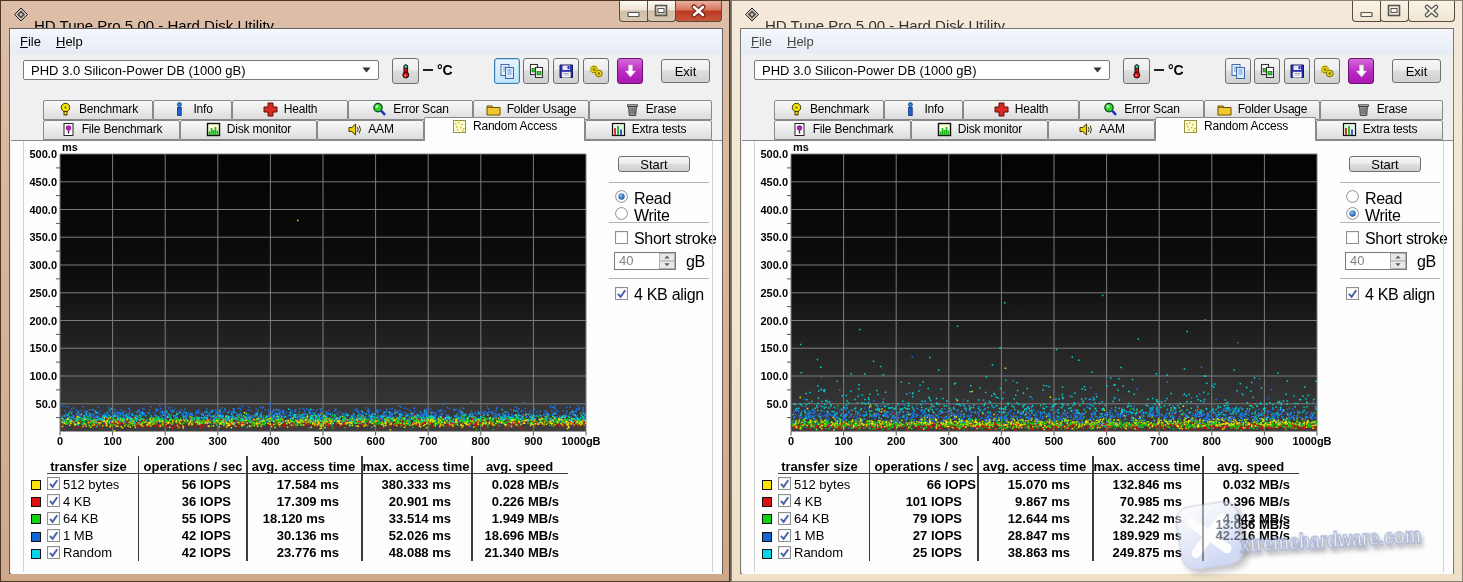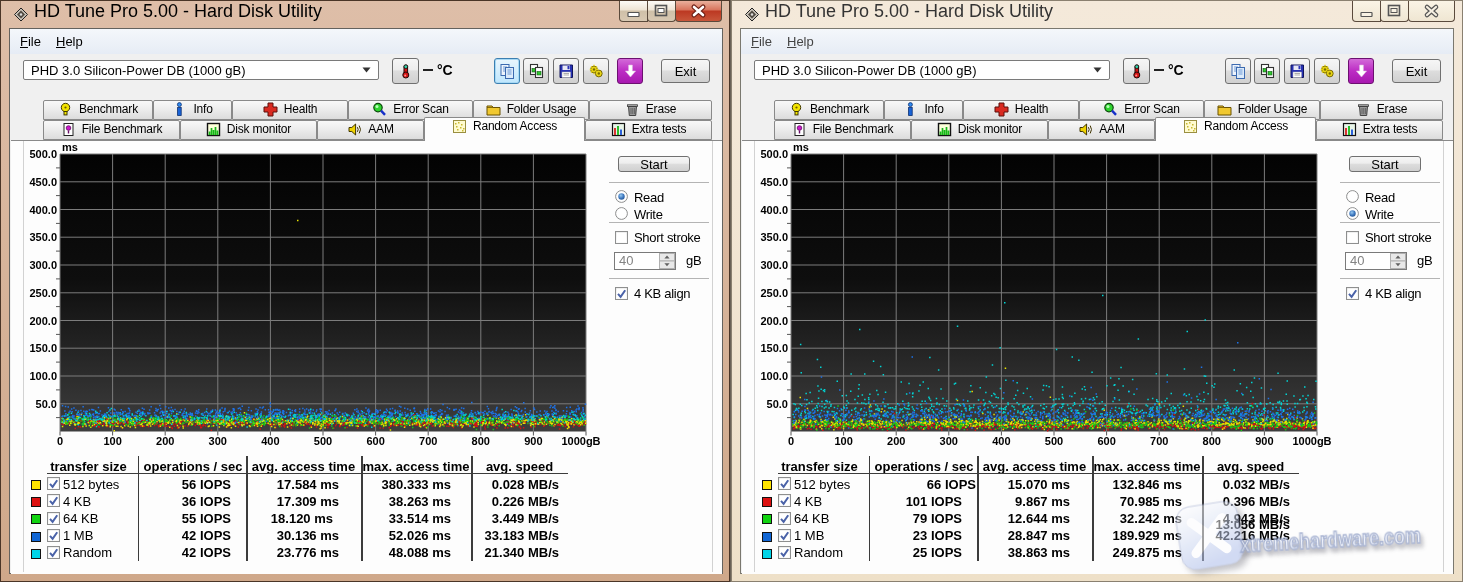--- a/index.html
+++ b/index.html
@@ -1,20 +1,20 @@
 <!DOCTYPE html>
 <html><head><meta charset="utf-8"><style>
 html,body{margin:0;padding:0}
 body{width:1463px;height:582px;position:relative;background:#6a6257;font-family:"Liberation Sans",sans-serif;font-size:13px;color:#000;overflow:hidden}
 .abs{position:absolute}
 .win{position:absolute;top:0;height:582px;box-sizing:border-box}
 .win.act{left:0;width:730px;background:linear-gradient(180deg,#debea8,#cfa88a);border:1px solid #4a3527}
 .win.inact{left:731px;width:732px;background:linear-gradient(180deg,#f4e9da,#eee0c8);border:1px solid #8a8070}
 .tbar{position:absolute;left:0;top:0;right:0;height:28px}
-.ttext{position:absolute;left:33px;top:0;font-size:18px;color:#000;white-space:nowrap}
+.ttext{position:absolute;left:33px;top:16px;font-size:15px;color:#000;white-space:nowrap}
 .inact .ttext{color:#333}
 .wbtns{position:absolute;top:0;right:7px;height:21px;display:flex}
 .wb{width:27px;height:20px;border:1px solid #5a4a3c;border-top:none;background:linear-gradient(180deg,#fdfbf7 0%,#eee4d4 45%,#cfc0a8 50%,#d8c8b2 100%);border-radius:0 0 4px 4px;margin-left:-1px;position:relative}
 .wb:first-child{border-radius:0 0 0 4px}
 .wb.close{width:45px;background:linear-gradient(180deg,#eab09c 0%,#d8745c 45%,#bc3822 50%,#c8563a 100%)}
 .inact .wb{background:linear-gradient(180deg,#faf4e6,#efe6d2)}
 .client{position:absolute;left:8px;top:27px;width:714px;height:546px;background:#f0f0f0;border:1px solid #64625e;box-sizing:border-box}
 .inact .client{border-color:#7a786f}
 .menubar{position:absolute;left:9px;top:28px;width:712px;height:25px;background:linear-gradient(180deg,#f4f7fb,#e6ecf5)}
 .menubar span{position:absolute;top:5px;font-size:13px}
@@ -23,21 +23,21 @@
 .combo span{position:absolute;left:7px;top:2px;font-size:13px}
 .carrow{position:absolute;right:7px;top:6px}
 .btn{position:absolute;background:linear-gradient(180deg,#f6f6f6 0%,#ededed 45%,#dddddd 50%,#d0d0d0 100%);border:1px solid #707070;border-radius:3px;box-sizing:border-box;font-size:13px}
 .ib{top:57px;height:26px;text-align:center;padding-top:4px}
 .ib.hl{background:linear-gradient(180deg,#eaf6fd,#bee6fd);border-color:#3c7fb1;box-shadow:0 0 0 1px #a7d9f5 inset}
 .ib.dl{background:linear-gradient(180deg,#d36ad8 0%,#bc2cc4 50%,#a818b0 100%);border-color:#6c1070}
 .tab{position:absolute;background:linear-gradient(180deg,#f8f8f8 0%,#eeeeee 40%,#dcdcdc 100%);border:1px solid #898989;border-radius:2px 2px 0 0;box-sizing:border-box;text-align:center;font-size:12px;padding-top:1px;white-space:nowrap}
 .tab span{margin-left:6px;vertical-align:1px;letter-spacing:-0.2px}
 .tab.sel{background:#fdfdfd;border-bottom:none;z-index:4}
 .page{position:absolute;left:10px;top:139px;width:711px;height:433px;background:#fdfdfd;border-top:1px solid #898989}
-.lbl{font-size:13px;letter-spacing:-0.3px}
+.lbl{font-size:16px;letter-spacing:-0.3px}
 .th{position:absolute;width:150px;text-align:center;font-weight:bold;font-size:13px}
 .tval{text-align:right;font-weight:bold;font-size:13px}
 .tlabel{font-size:13px}
 .axy,.axx{font-size:11px;font-family:"Liberation Sans",sans-serif;fill:#000;font-weight:bold}
 .axms{font-size:11px;fill:#000;font-weight:bold}
 </style></head>
 <body>
 <div class="win act">
     <div class="tbar">
       <svg width="16" height="16" viewBox="0 0 16 16" style="position:absolute;left:12px;top:6px">
@@ -294,44 +294,44 @@
     <div class="abs tval" style="left:438px;top:475.5px;width:120px">0.028 MB/s</div>
     <div class="abs" style="left:30px;top:496.1px;width:8px;height:8px;background:#dd1111;border:1px solid #111"></div>
     <svg class="abs" style="left:46px;top:493px" width="13" height="13" viewBox="0 0 13 13">
       <rect x="0.5" y="0.5" width="12" height="12" fill="url(#cbg)" stroke="#8e8f8f"></rect>
       <rect x="1.5" y="1.5" width="10" height="10" fill="#fff"></rect>
       <path d="M3 6.8l2.6 3L10.2 3.2" stroke="#4a62a8" stroke-width="2" fill="none"></path>
     </svg>
     <div class="abs tlabel" style="left:62px;top:492.7px">4 KB</div>
     <div class="abs tval" style="left:110px;top:492.7px;width:120px">36 IOPS</div>
     <div class="abs tval" style="left:218px;top:492.7px;width:120px">17.309 ms</div>
-    <div class="abs tval" style="left:330px;top:492.7px;width:120px">38.263 ms</div>
+    <div class="abs tval" style="left:330px;top:492.7px;width:120px">20.901 ms</div>
     <div class="abs tval" style="left:438px;top:492.7px;width:120px">0.226 MB/s</div>
     <div class="abs" style="left:30px;top:513.3px;width:8px;height:8px;background:#11d411;border:1px solid #111"></div>
     <svg class="abs" style="left:46px;top:511px" width="13" height="13" viewBox="0 0 13 13">
       <rect x="0.5" y="0.5" width="12" height="12" fill="url(#cbg)" stroke="#8e8f8f"></rect>
       <rect x="1.5" y="1.5" width="10" height="10" fill="#fff"></rect>
       <path d="M3 6.8l2.6 3L10.2 3.2" stroke="#4a62a8" stroke-width="2" fill="none"></path>
     </svg>
     <div class="abs tlabel" style="left:62px;top:509.9px">64 KB</div>
     <div class="abs tval" style="left:110px;top:509.9px;width:120px">55 IOPS</div>
-    <div class="abs tval" style="left:212px;top:509.9px;width:120px">18.120 ms</div>
+    <div class="abs tval" style="left:204px;top:509.9px;width:120px">18.120 ms</div>
     <div class="abs tval" style="left:330px;top:509.9px;width:120px">33.514 ms</div>
-    <div class="abs tval" style="left:438px;top:509.9px;width:120px">3.449 MB/s</div>
+    <div class="abs tval" style="left:438px;top:509.9px;width:120px">1.949 MB/s</div>
     <div class="abs" style="left:30px;top:530.5px;width:8px;height:8px;background:#1166d4;border:1px solid #111"></div>
     <svg class="abs" style="left:46px;top:528px" width="13" height="13" viewBox="0 0 13 13">
       <rect x="0.5" y="0.5" width="12" height="12" fill="url(#cbg)" stroke="#8e8f8f"></rect>
       <rect x="1.5" y="1.5" width="10" height="10" fill="#fff"></rect>
       <path d="M3 6.8l2.6 3L10.2 3.2" stroke="#4a62a8" stroke-width="2" fill="none"></path>
     </svg>
     <div class="abs tlabel" style="left:62px;top:527.1px">1 MB</div>
     <div class="abs tval" style="left:110px;top:527.1px;width:120px">42 IOPS</div>
     <div class="abs tval" style="left:218px;top:527.1px;width:120px">30.136 ms</div>
     <div class="abs tval" style="left:330px;top:527.1px;width:120px">52.026 ms</div>
-    <div class="abs tval" style="left:438px;top:527.1px;width:120px">33.183 MB/s</div>
+    <div class="abs tval" style="left:438px;top:527.1px;width:120px">18.696 MB/s</div>
     <div class="abs" style="left:30px;top:547.7px;width:8px;height:8px;background:#00d4e8;border:1px solid #111"></div>
     <svg class="abs" style="left:46px;top:545px" width="13" height="13" viewBox="0 0 13 13">
       <rect x="0.5" y="0.5" width="12" height="12" fill="url(#cbg)" stroke="#8e8f8f"></rect>
       <rect x="1.5" y="1.5" width="10" height="10" fill="#fff"></rect>
       <path d="M3 6.8l2.6 3L10.2 3.2" stroke="#4a62a8" stroke-width="2" fill="none"></path>
     </svg>
     <div class="abs tlabel" style="left:62px;top:544.3px">Random</div>
     <div class="abs tval" style="left:110px;top:544.3px;width:120px">42 IOPS</div>
     <div class="abs tval" style="left:218px;top:544.3px;width:120px">23.776 ms</div>
     <div class="abs tval" style="left:330px;top:544.3px;width:120px">48.088 ms</div>
@@ -613,21 +613,21 @@
     <div class="abs tval" style="left:218px;top:509.9px;width:120px">12.644 ms</div>
     <div class="abs tval" style="left:330px;top:509.9px;width:120px">32.242 ms</div>
     <div class="abs tval" style="left:438px;top:509.9px;width:120px">4.943 MB/s</div>
     <div class="abs" style="left:30px;top:530.5px;width:8px;height:8px;background:#1166d4;border:1px solid #111"></div>
     <svg class="abs" style="left:46px;top:528px" width="13" height="13" viewBox="0 0 13 13">
       <rect x="0.5" y="0.5" width="12" height="12" fill="url(#cbg)" stroke="#8e8f8f"></rect>
       <rect x="1.5" y="1.5" width="10" height="10" fill="#fff"></rect>
       <path d="M3 6.8l2.6 3L10.2 3.2" stroke="#4a62a8" stroke-width="2" fill="none"></path>
     </svg>
     <div class="abs tlabel" style="left:62px;top:527.1px">1 MB</div>
-    <div class="abs tval" style="left:110px;top:527.1px;width:120px">23 IOPS</div>
+    <div class="abs tval" style="left:110px;top:527.1px;width:120px">27 IOPS</div>
     <div class="abs tval" style="left:218px;top:527.1px;width:120px">28.847 ms</div>
     <div class="abs tval" style="left:330px;top:527.1px;width:120px">189.929 ms</div>
     <div class="abs tval" style="left:438px;top:527.1px;width:120px">42.216 MB/s</div>
     <div class="abs" style="left:30px;top:547.7px;width:8px;height:8px;background:#00d4e8;border:1px solid #111"></div>
     <svg class="abs" style="left:46px;top:545px" width="13" height="13" viewBox="0 0 13 13">
       <rect x="0.5" y="0.5" width="12" height="12" fill="url(#cbg)" stroke="#8e8f8f"></rect>
       <rect x="1.5" y="1.5" width="10" height="10" fill="#fff"></rect>
       <path d="M3 6.8l2.6 3L10.2 3.2" stroke="#4a62a8" stroke-width="2" fill="none"></path>
     </svg>
     <div class="abs tlabel" style="left:62px;top:544.3px">Random</div>

